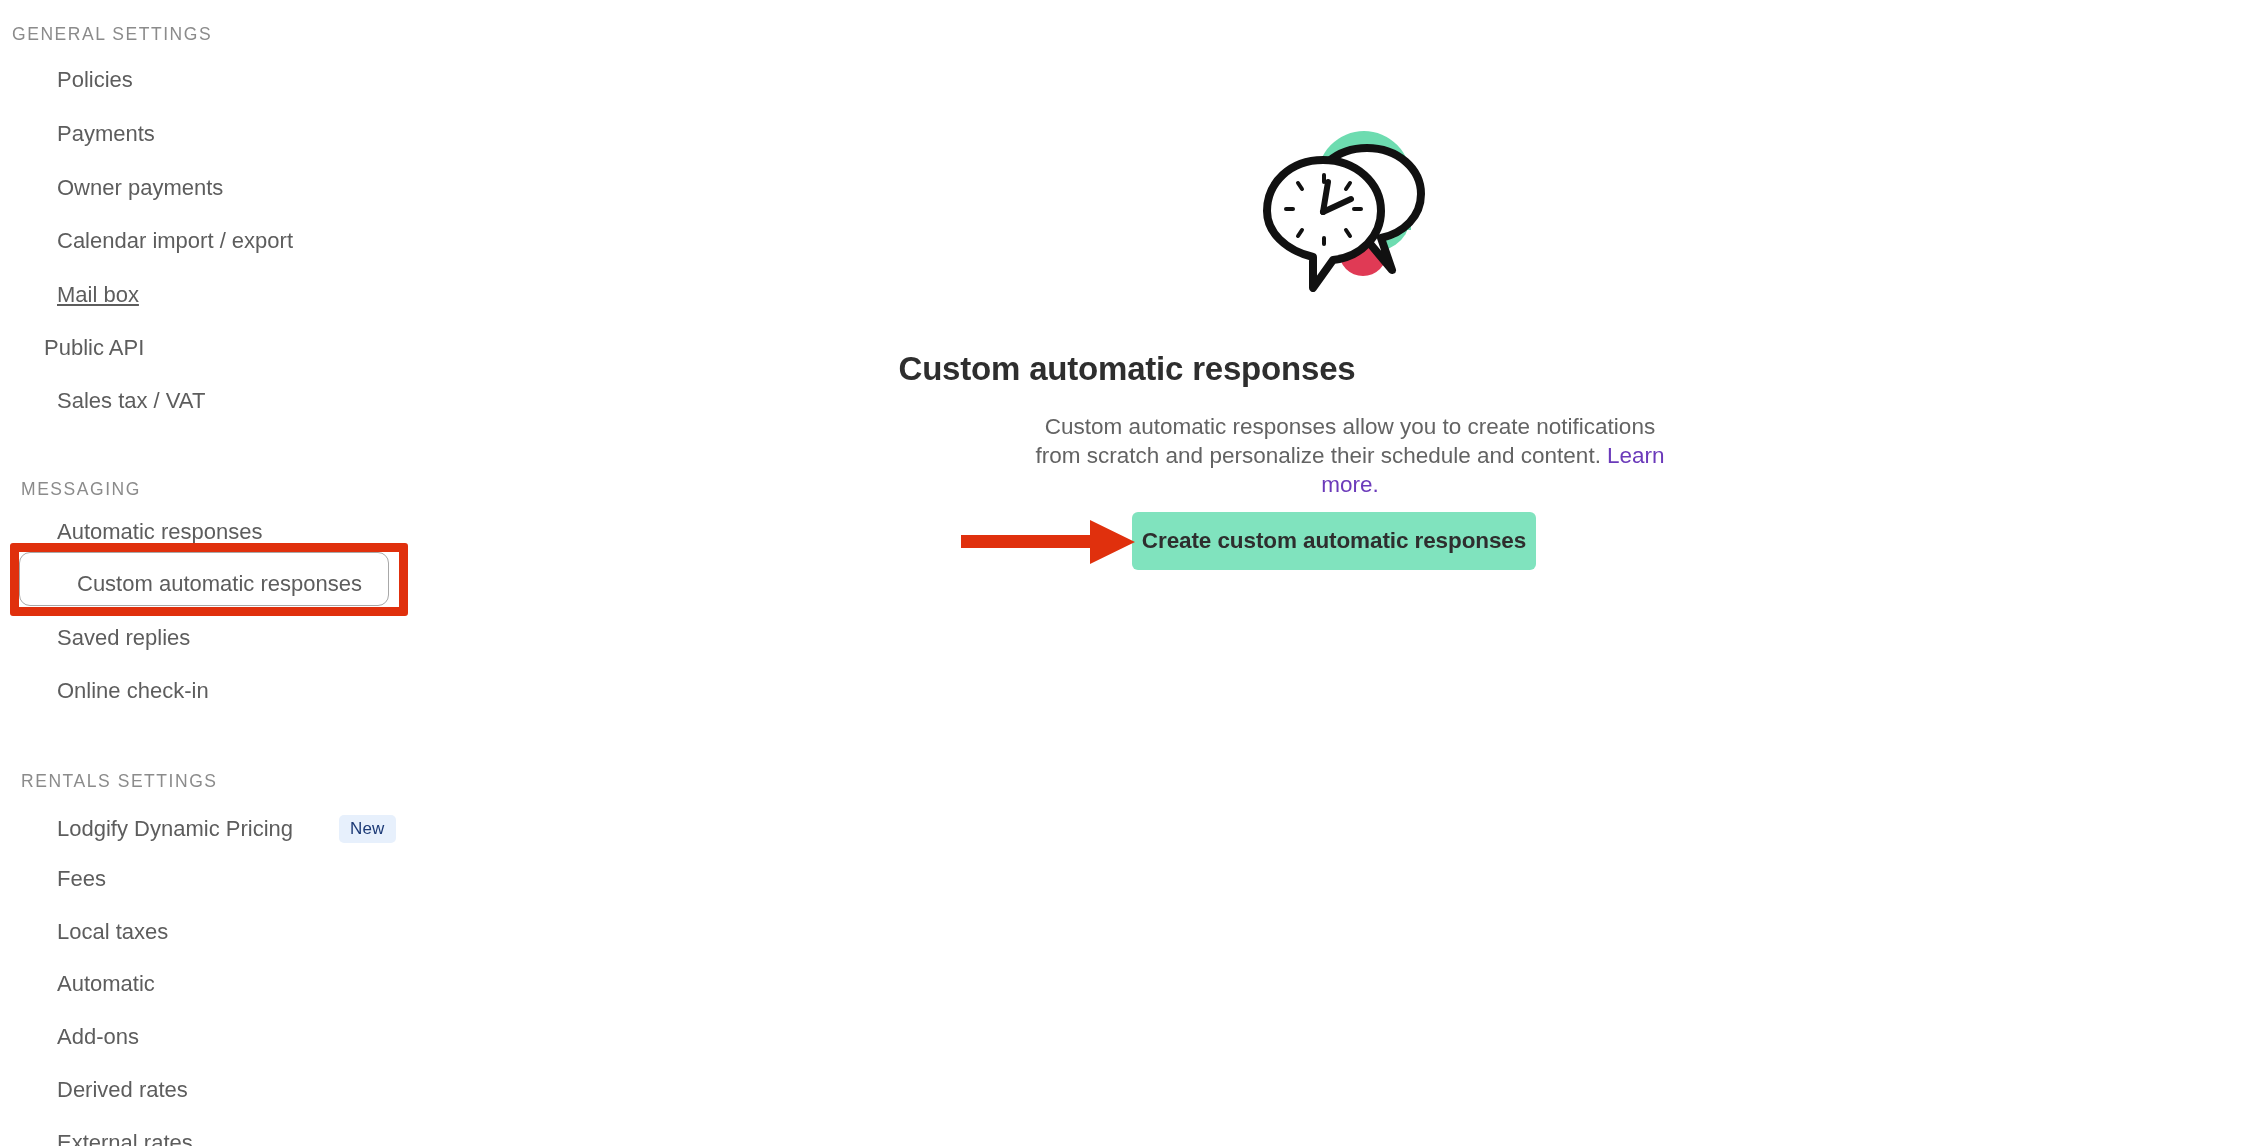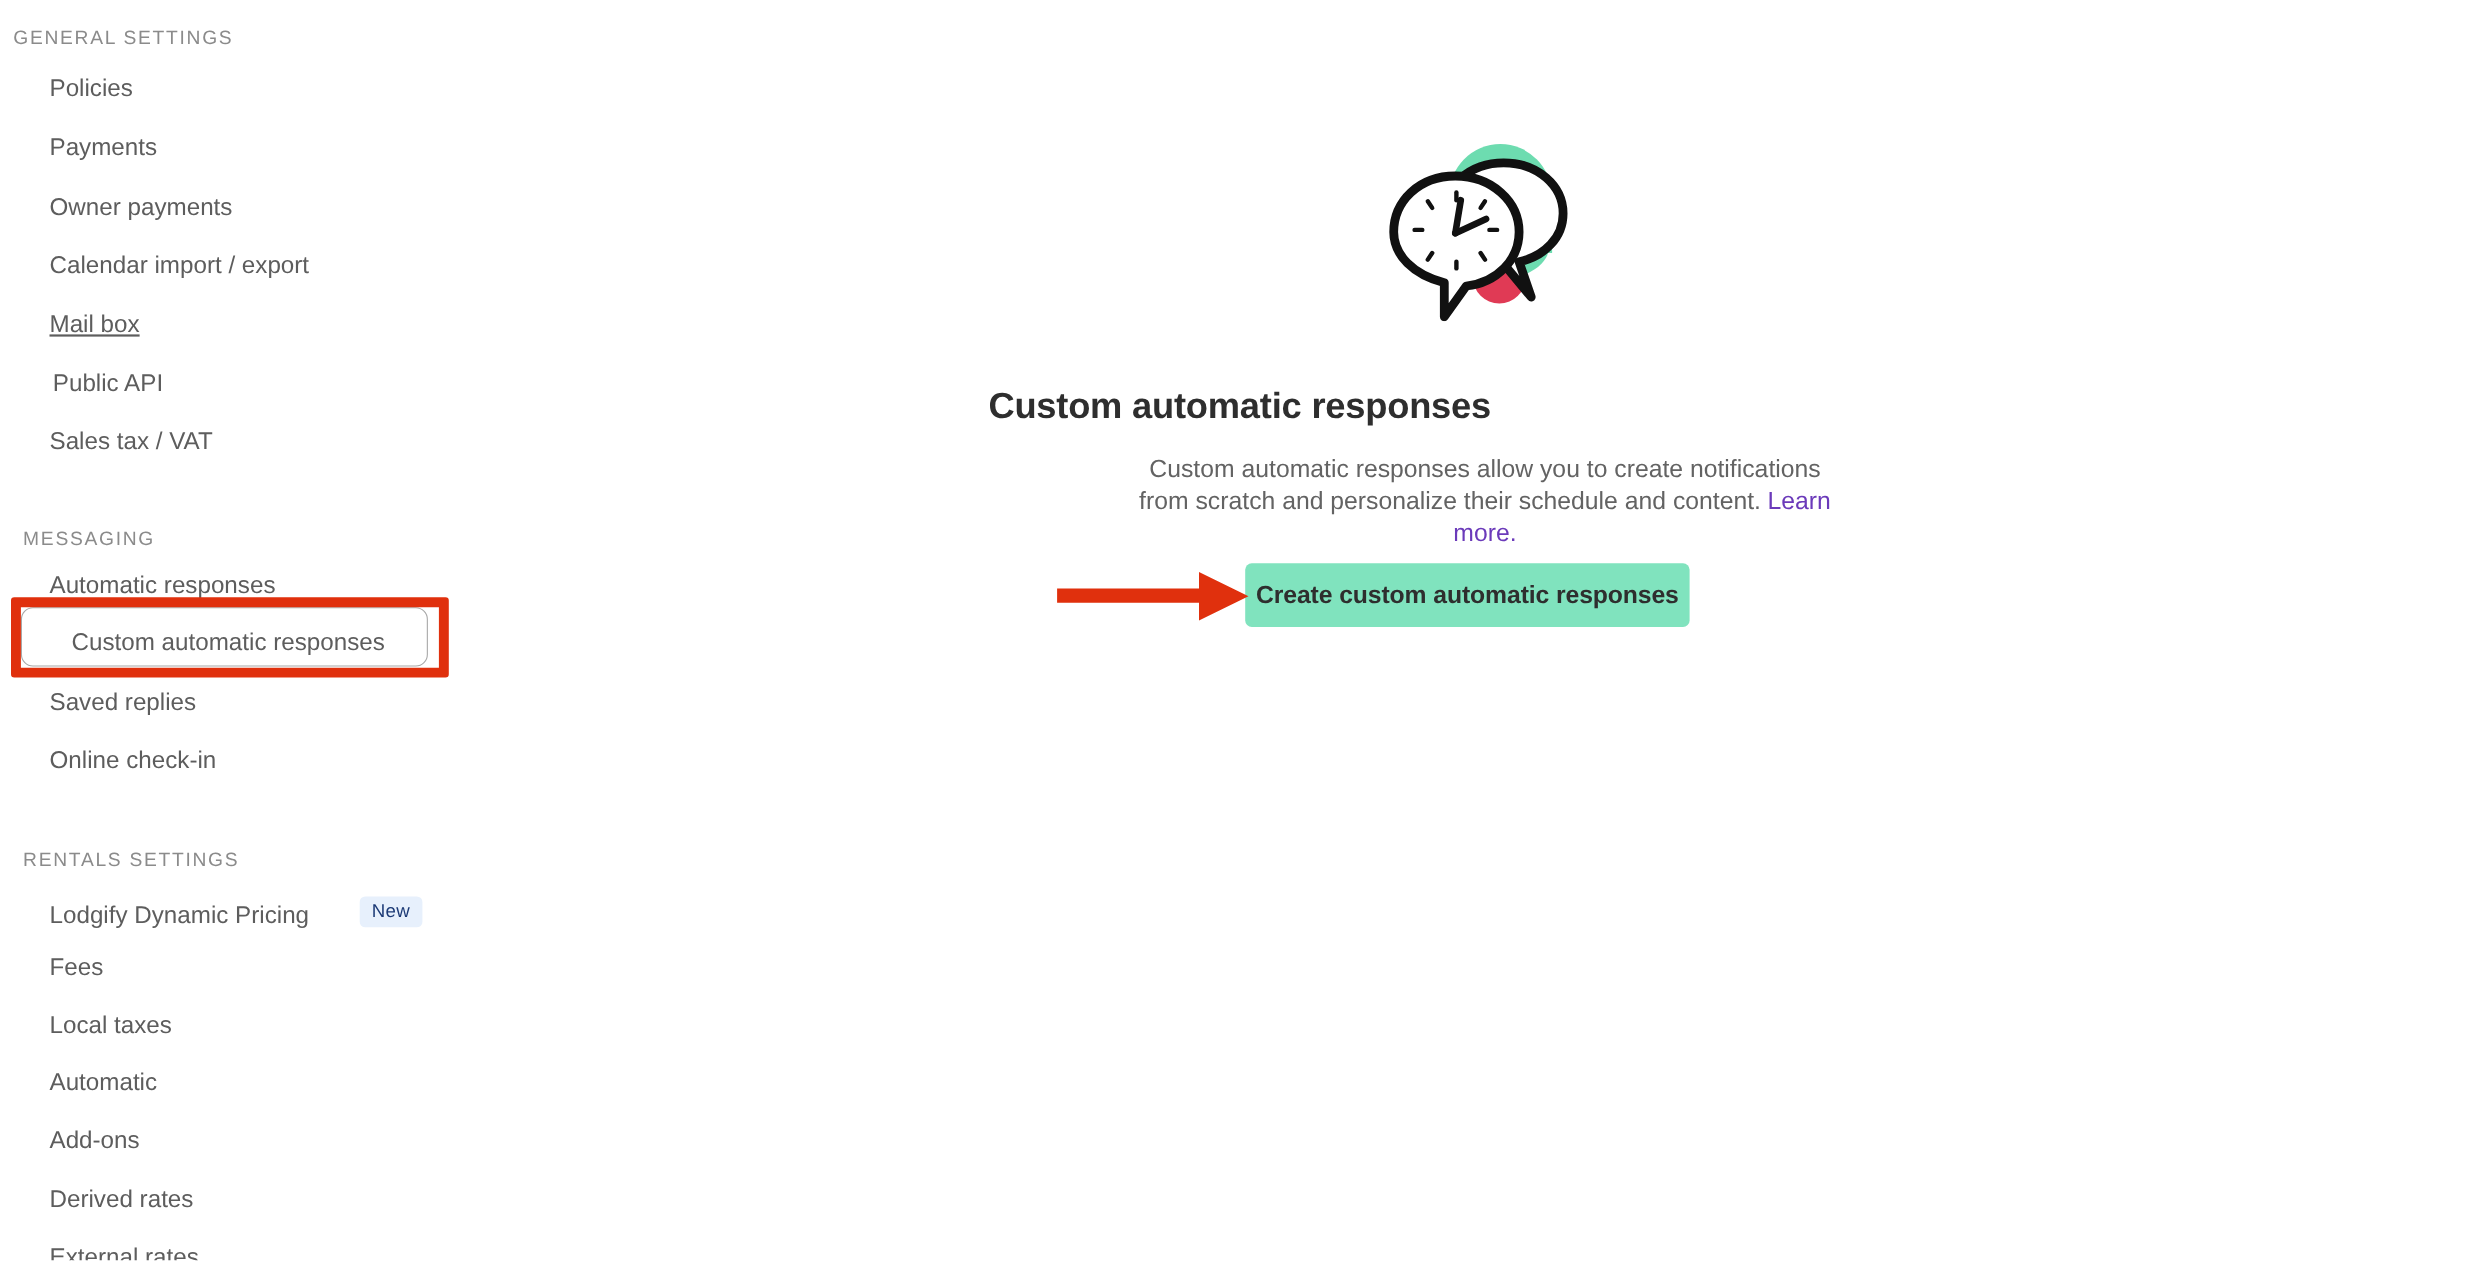--- a/index.html
+++ b/index.html
@@ -36,21 +36,22 @@
     padding-left: 21px;
   }
 
   .nav-item {
     font-size: 22px;
     color: #5d5d5d;
     padding-left: 45px;
     line-height: 1;
     white-space: nowrap;
     display: flex;
-    align-items: flex-end;
+    align-items: center;
+    margin-left: 12px;
   }
 
   .badge-new {
     display: inline-block;
     margin-left: 14px;
     background: #e7f0fc;
     color: #1c3a76;
     font-size: 17px;
     font-weight: 400;
     border-radius: 5px;
@@ -170,21 +171,21 @@
   </div>
   <div class="nav-item" style="position:absolute; left:0; top:177px;">
     <span>Owner payments</span>
   </div>
   <div class="nav-item" style="position:absolute; left:0; top:230px;">
     <span>Calendar import / export</span>
   </div>
   <div class="nav-item" style="position:absolute; left:0; top:284px;text-decoration:underline;">
     <span>Mail box</span>
   </div>
-  <div class="nav-item" style="position:absolute; left:16px; top:337px;padding-left:32px;">
+  <div class="nav-item" style="position:absolute; left:0; top:337px;padding-left:32px;">
     <span>Public API</span>
   </div>
   <div class="nav-item" style="position:absolute; left:0; top:390px;">
     <span>Sales tax / VAT</span>
   </div>
 
   <div class="section-title" style="position:absolute; left:0; top:479px;">Messaging</div>
 
   <div class="nav-item" style="position:absolute; left:0; top:521px;">
     <span>Automatic responses</span>

